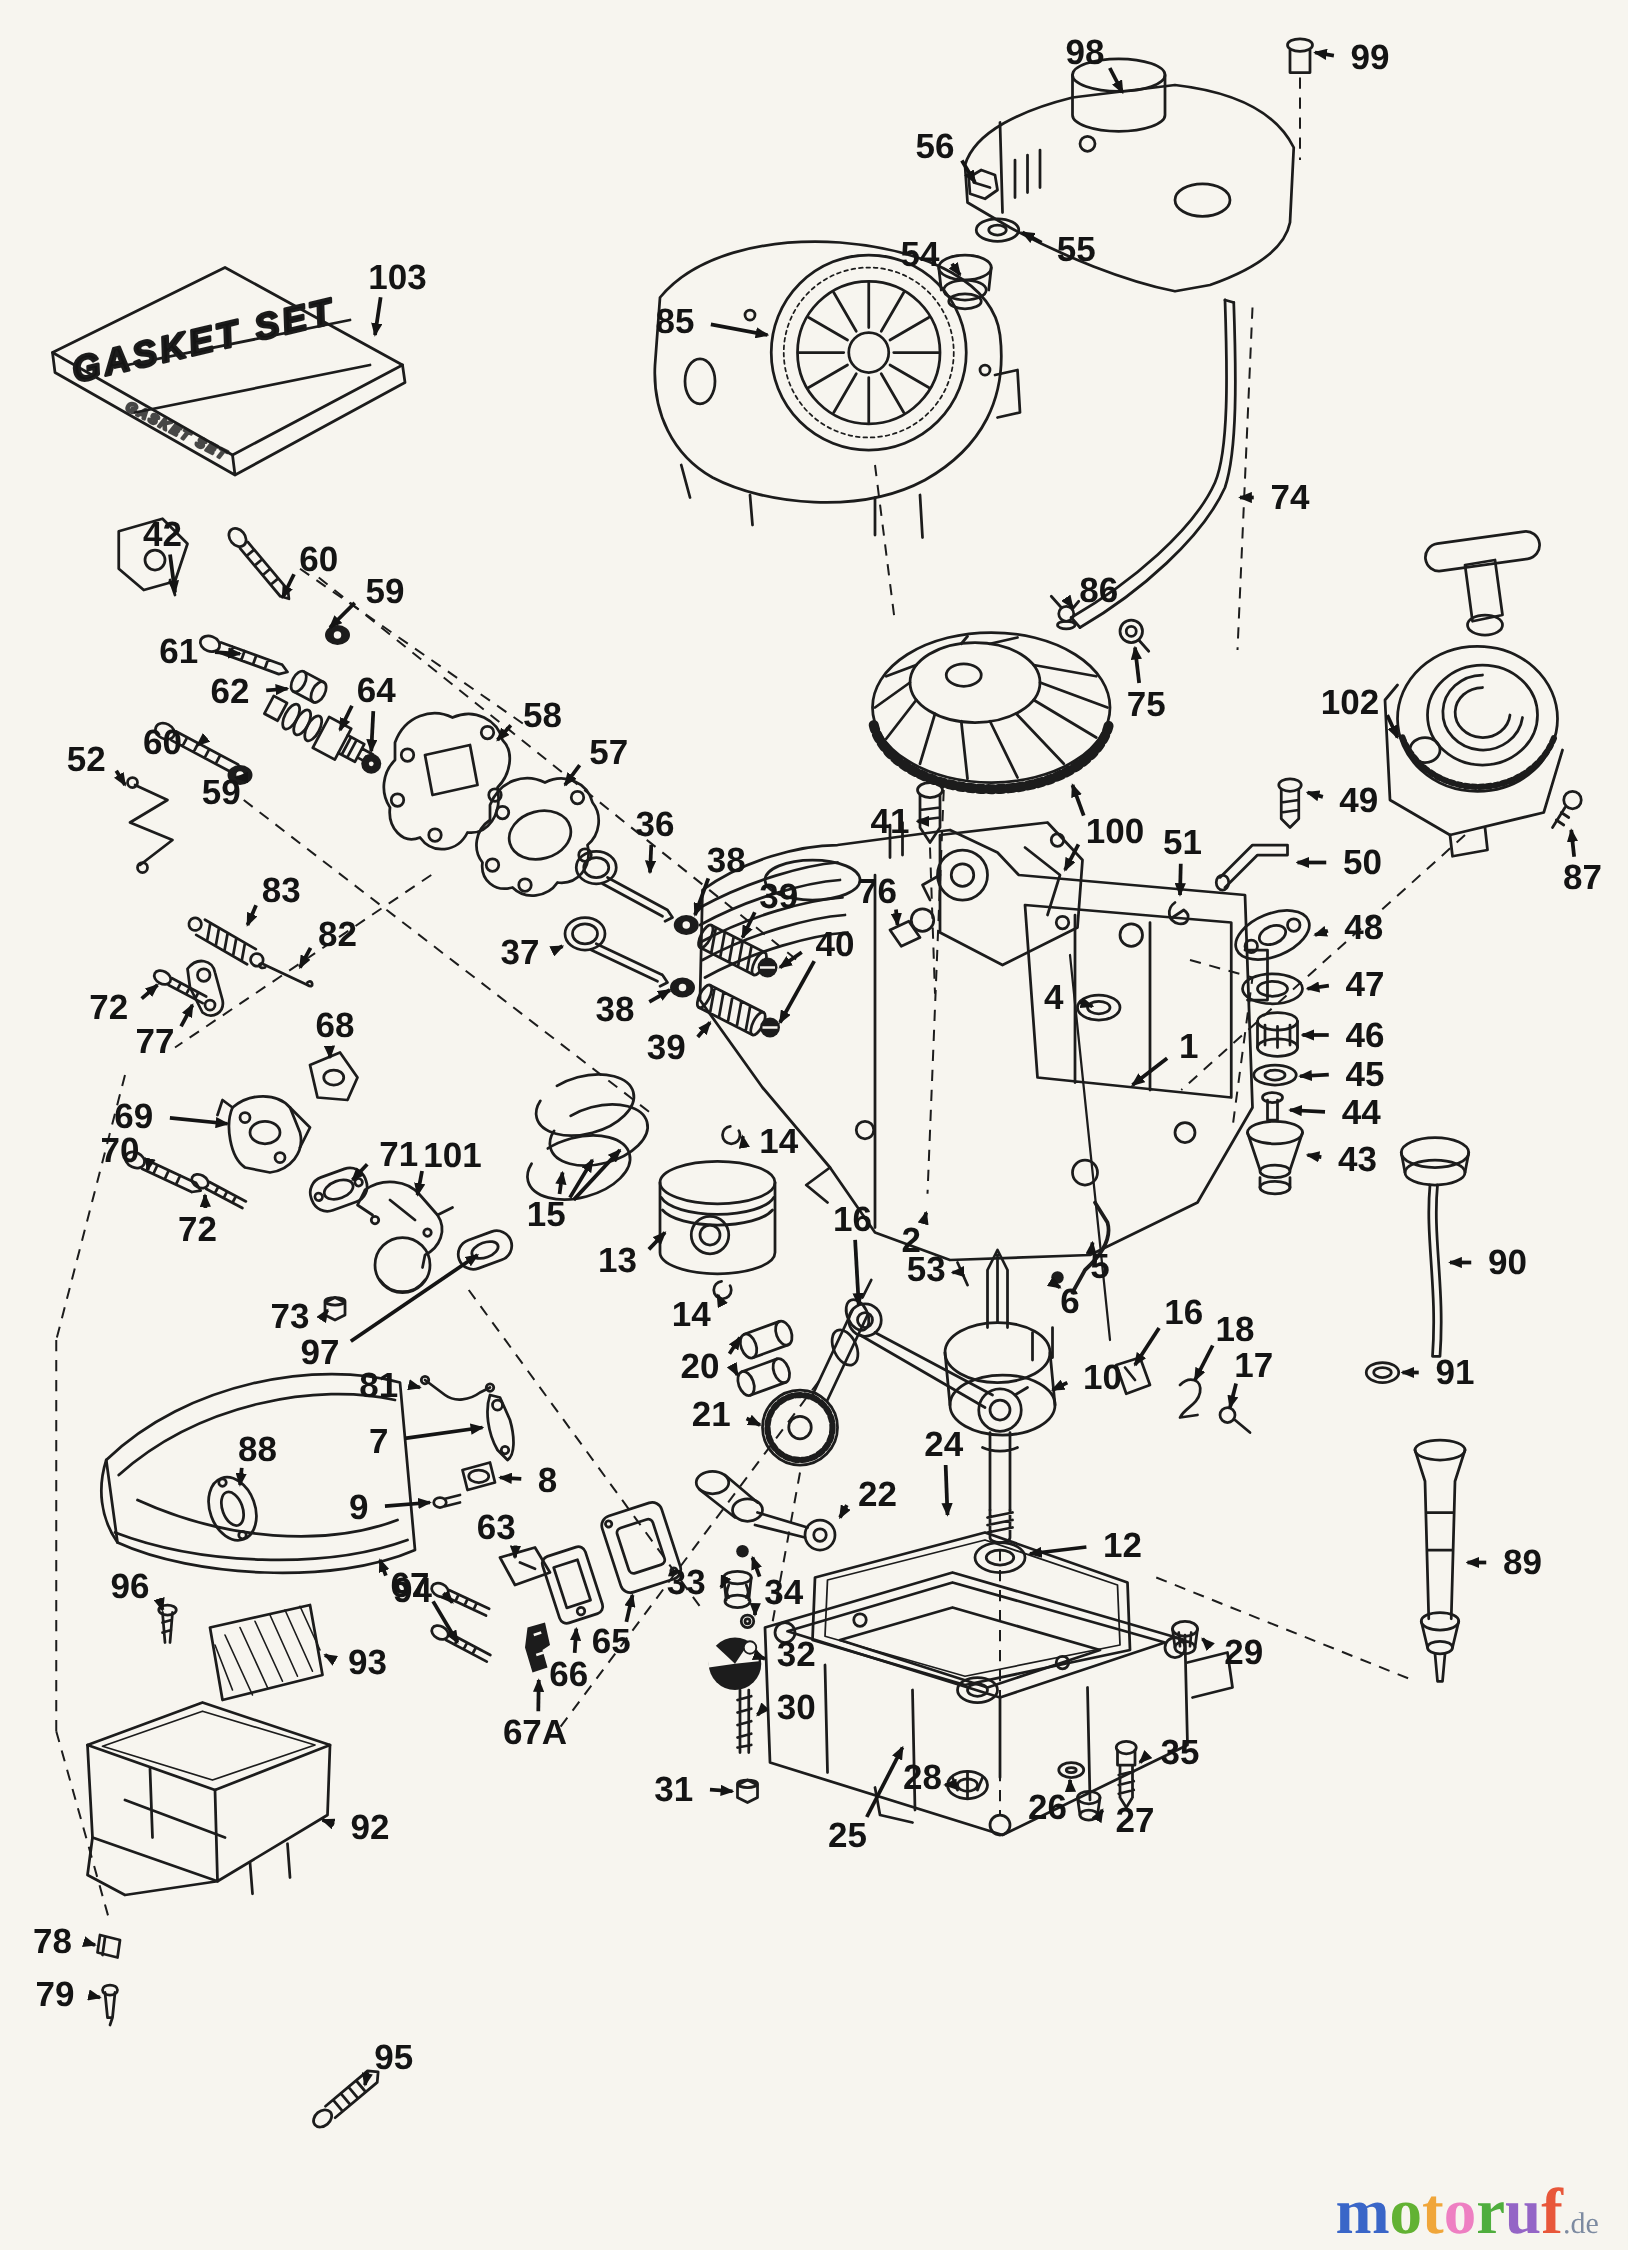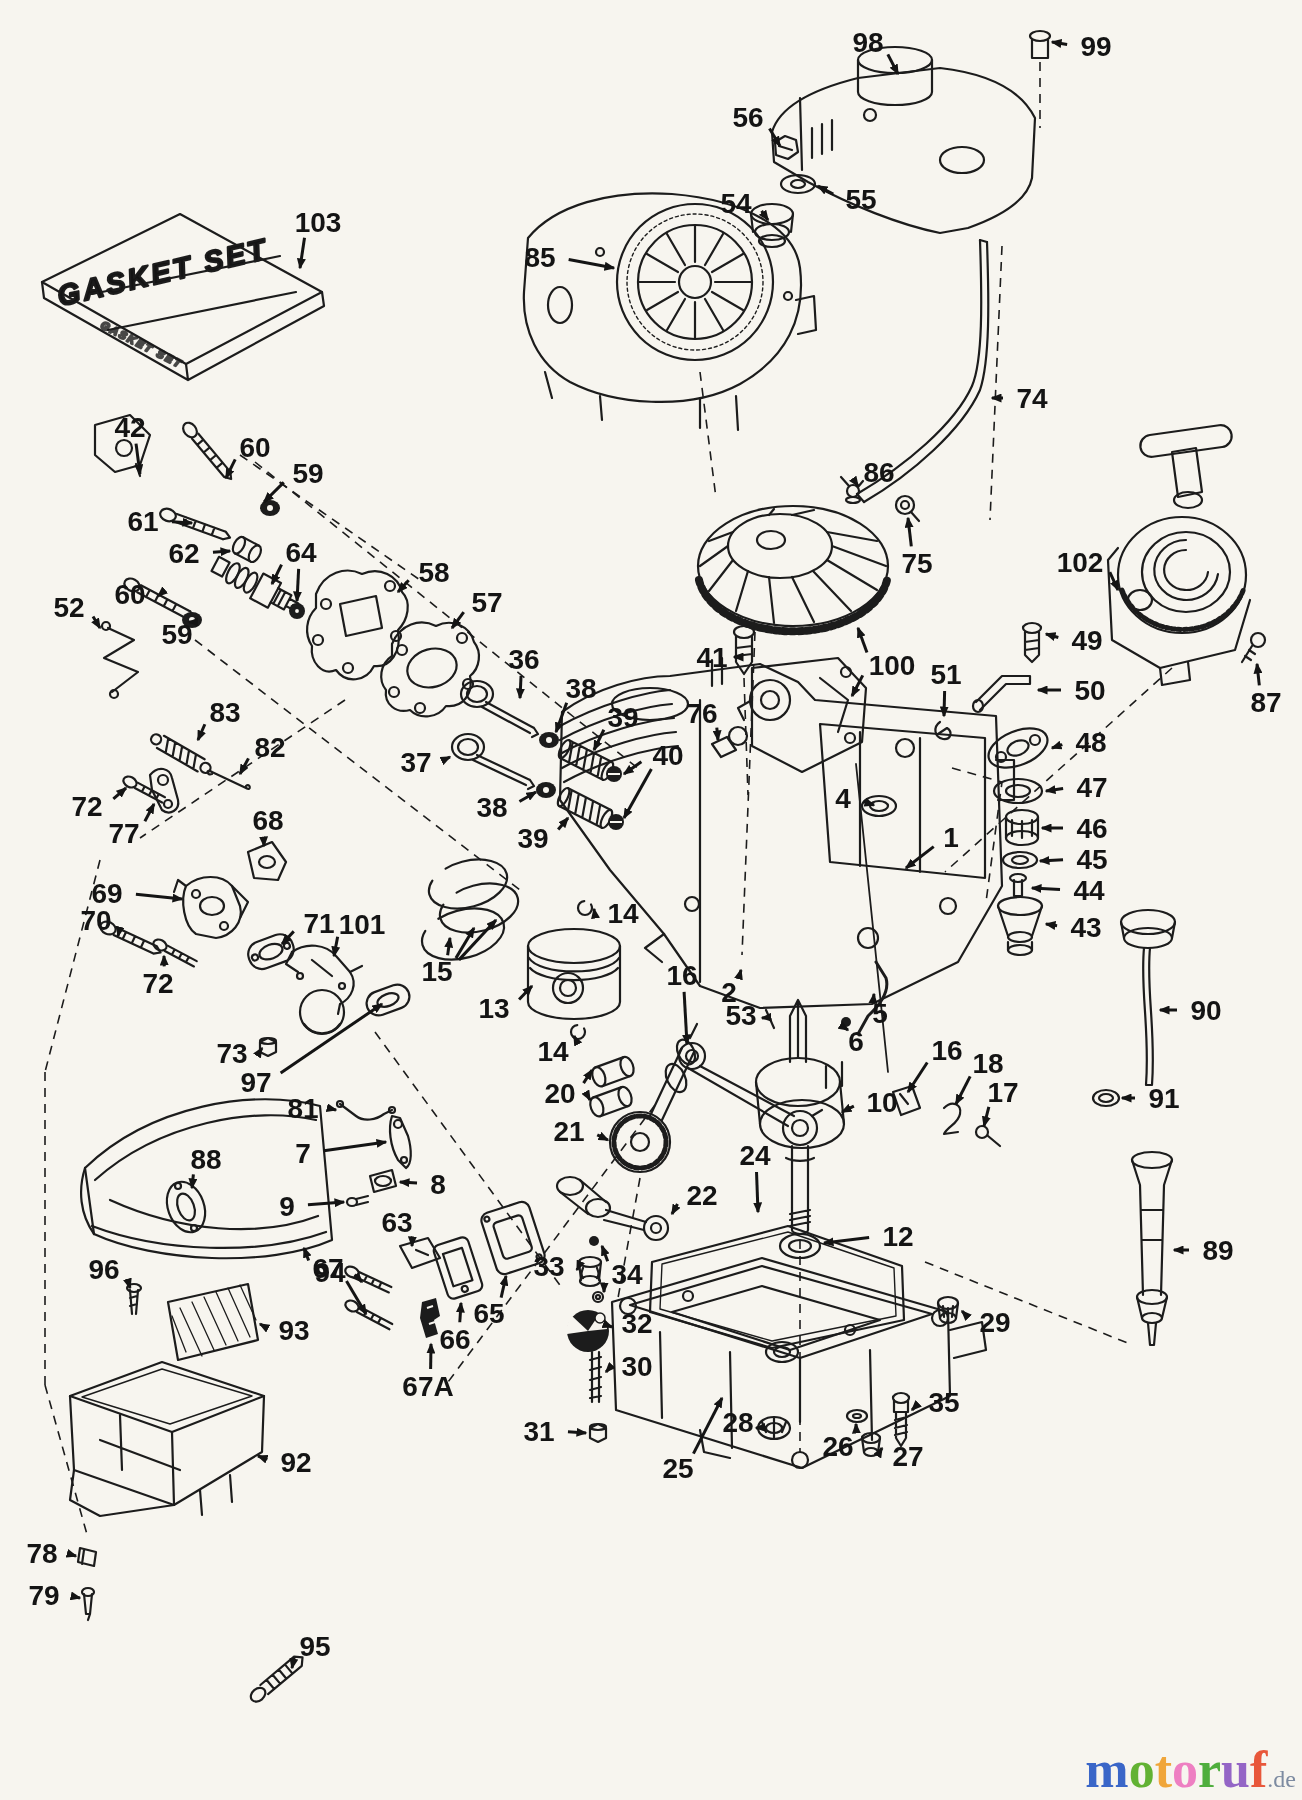--- a/index.html
+++ b/index.html
@@ -9,21 +9,21 @@
   #callouts text{font-family:"Liberation Sans", sans-serif;font-weight:bold;font-size:28px;
                  fill:#141414;text-anchor:middle;dominant-baseline:central;}
   #callouts line{stroke:#141414;stroke-width:3;}
   .art{stroke:#1c1c1c;fill:none;stroke-width:2.2;stroke-linecap:round;stroke-linejoin:round;}
   .dash{stroke:#1c1c1c;stroke-width:1.6;fill:none;stroke-dasharray:9 7;}
   .dk{fill:#1c1c1c;stroke:none;}
   #gasket-label{font-weight:bold;font-style:italic;font-size:29px;letter-spacing:3px;fill:#141414;
                 text-anchor:middle;}
   #gasket-side{font-weight:bold;font-style:italic;font-size:11px;letter-spacing:2px;fill:#3a3a3a;
                text-anchor:middle;opacity:.8;}
-  #watermark{position:absolute;right:6px;bottom:4px;font-family:"Liberation Serif", serif;
+  #watermark{position:absolute;right:23px;bottom:4px;font-family:"Liberation Serif", serif;
              font-weight:bold;font-size:52px;line-height:1;}
   #watermark .suffix{font-size:24px;font-weight:normal;}
 </style>
 </head>
 <body>
 
 <div id="stage">
 <svg id="diagram" width="1302" height="1800" viewBox="0 0 1302 1800">
   <defs>
     <marker id="ah" markerWidth="11" markerHeight="9" refX="9.5" refY="4.5" orient="auto" markerUnits="userSpaceOnUse">

